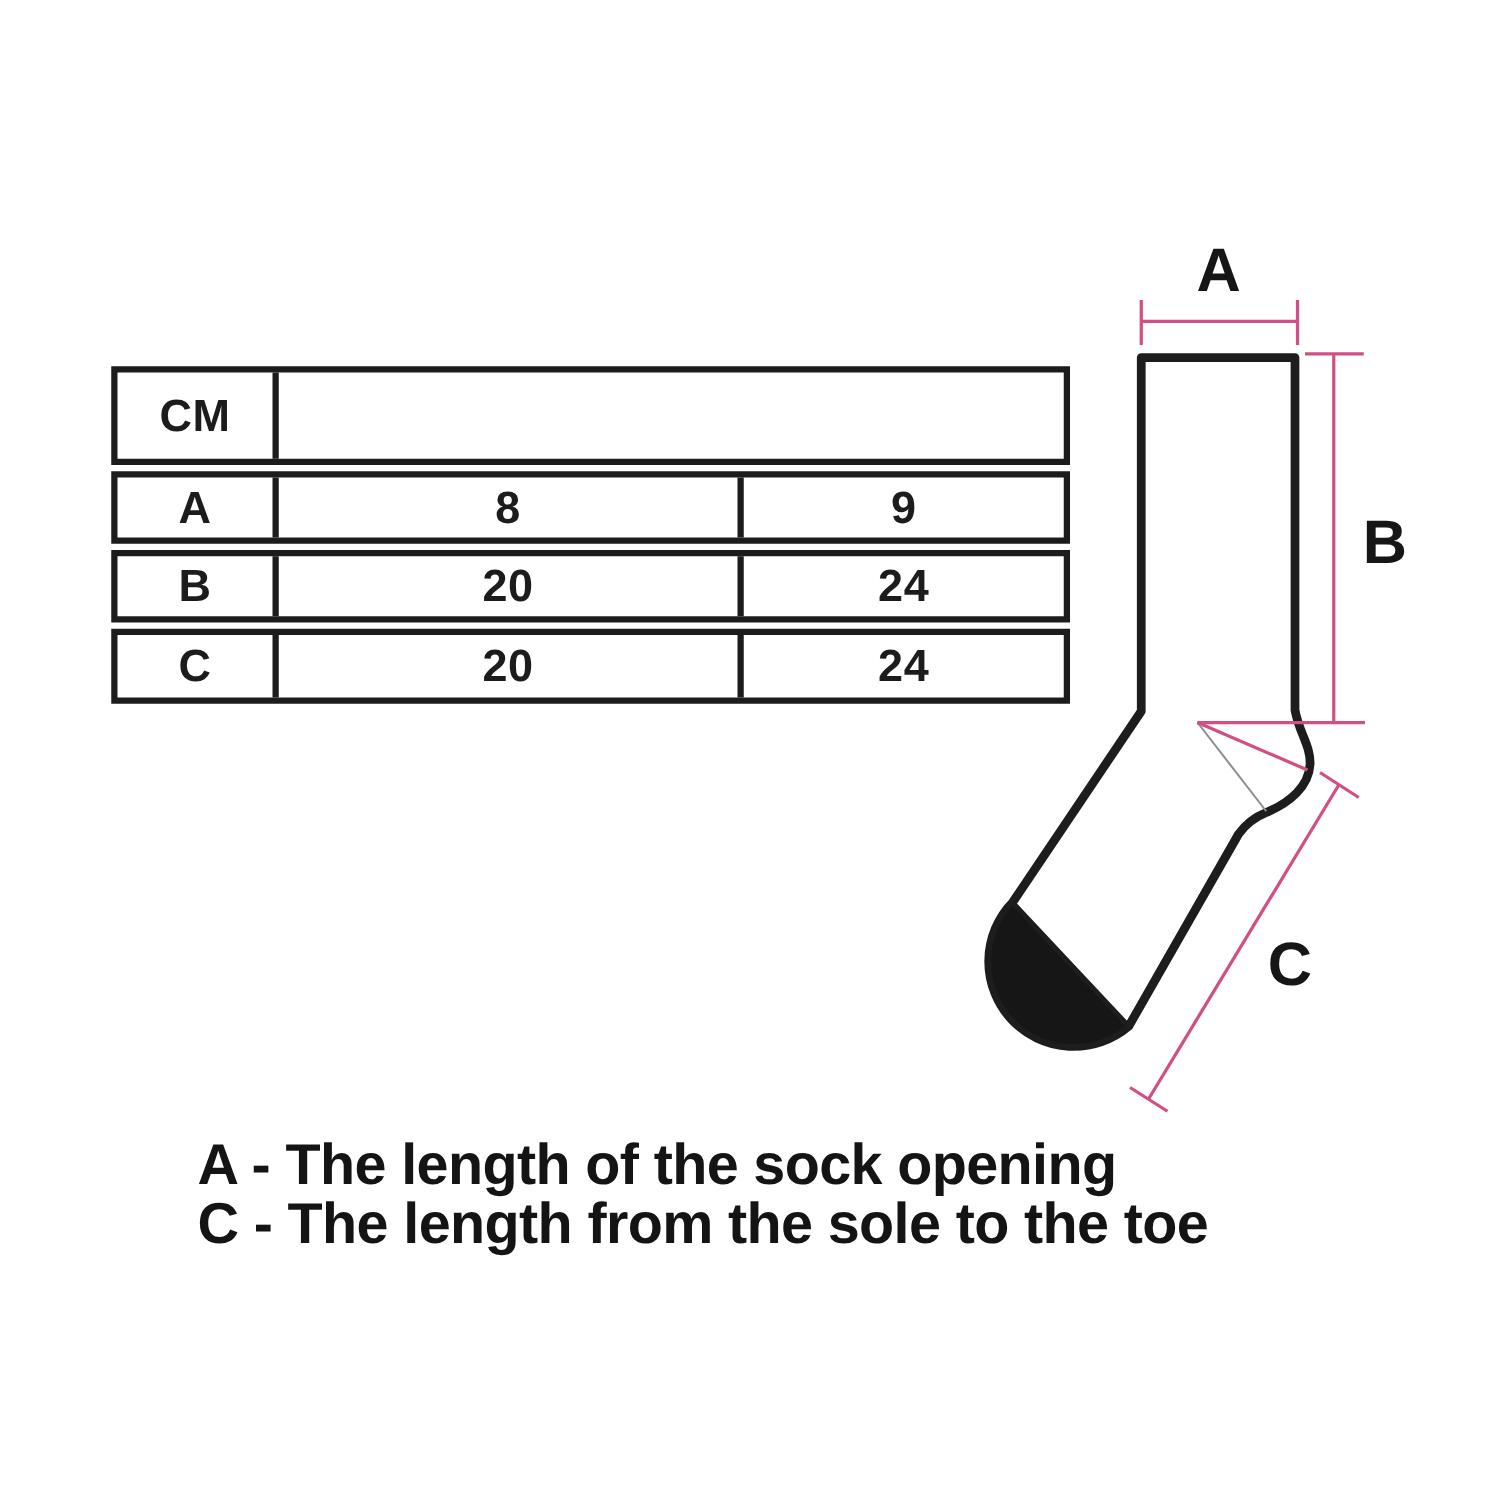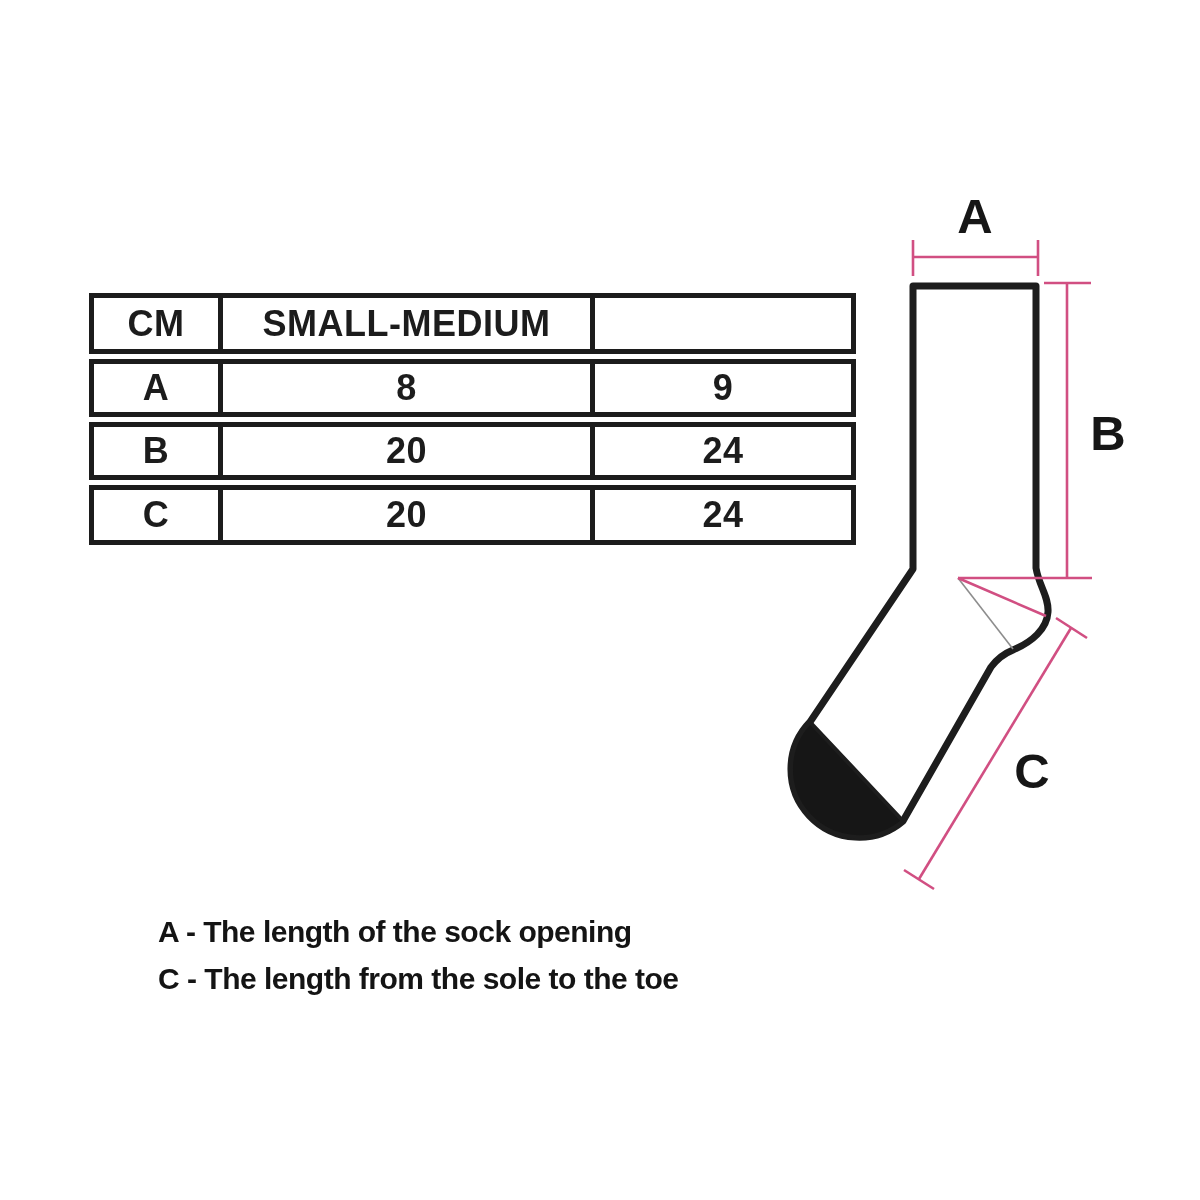--- a/index.html
+++ b/index.html
@@ -22,21 +22,21 @@
     left: 89px;
     top: 293px;
     width: 767px;
   }
   .t-box {
     box-sizing: border-box;
     display: flex;
     border: 5px solid #1c1c1c;
     background: #ffffff;
   }
-  .t-head { height: 61px; margin-bottom: 5px; }
+  .t-head { height: 79px; margin-bottom: 5px; }
   .t-row1 { height: 58px; margin-bottom: 5px; }
   .t-row2 { height: 58px; margin-bottom: 5px; }
   .t-row3 { height: 60px; }
   .cell {
     display: flex;
     align-items: center;
     justify-content: center;
     font-size: 36px;
     font-weight: 600;
     letter-spacing: 0.5px;
@@ -60,35 +60,34 @@
     font-size: 49px;
     font-weight: 700;
     fill: #161616;
   }
 
   
   .legend {
     position: absolute;
     left: 158px;
     top: 908px;
-    font-size: 30px;
+    font-size: 46px;
     line-height: 47px;
     font-weight: 700;
     letter-spacing: -0.5px;
     color: #141414;
     white-space: nowrap;
   }
 </style>
 </head>
 <body>
 
 <div class="size-table">
   <div class="t-box t-head">
     <div class="cell c1">CM</div>
-    <div class="cell c2">SMALL-MEDIUM</div>
   </div>
 
   <div class="t-box t-row1">
     <div class="cell c1">A</div>
     <div class="cell c2">8</div>
     <div class="cell c3">9</div>
   </div>
 
   <div class="t-box t-row2">
     <div class="cell c1">B</div>

